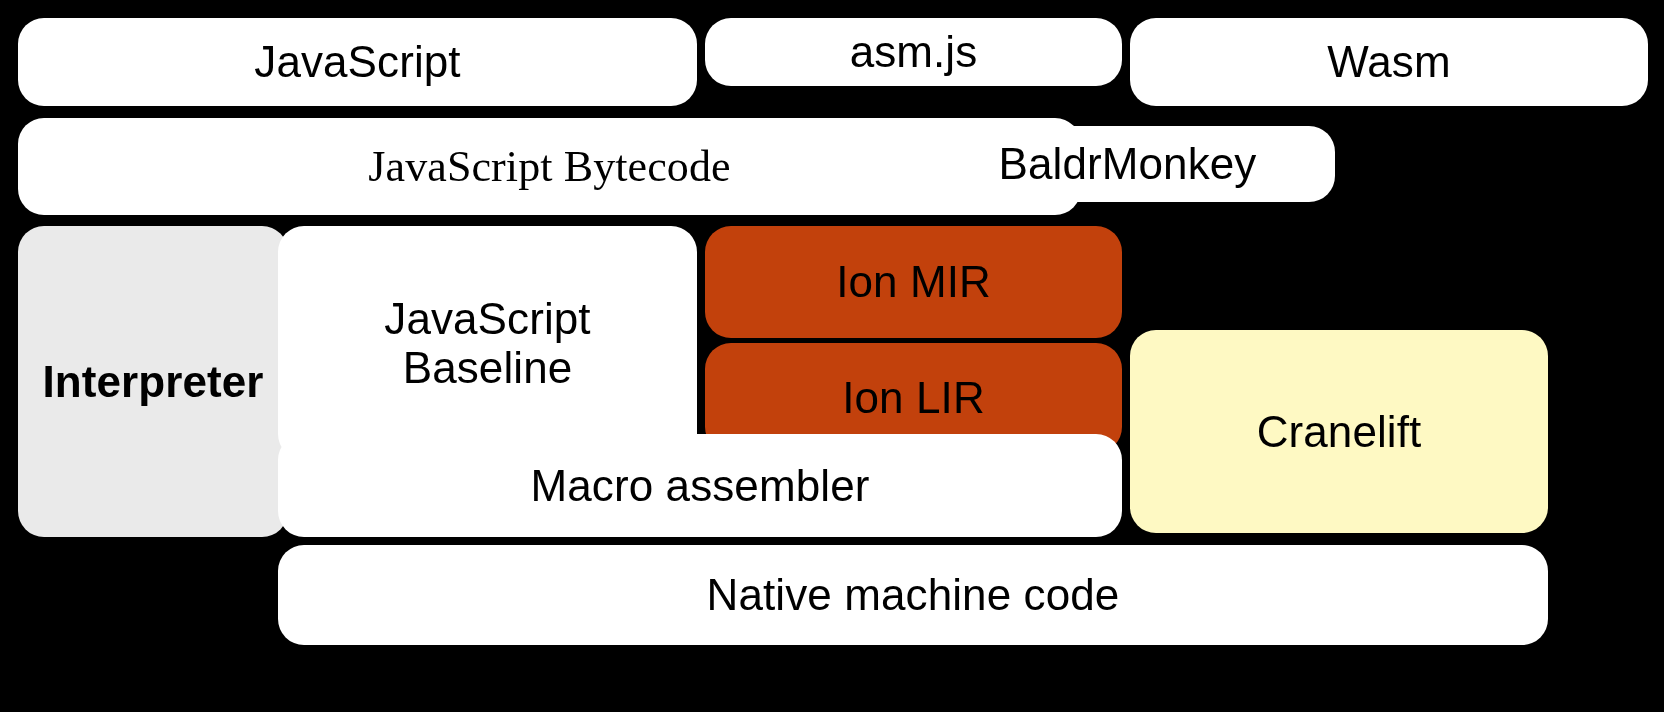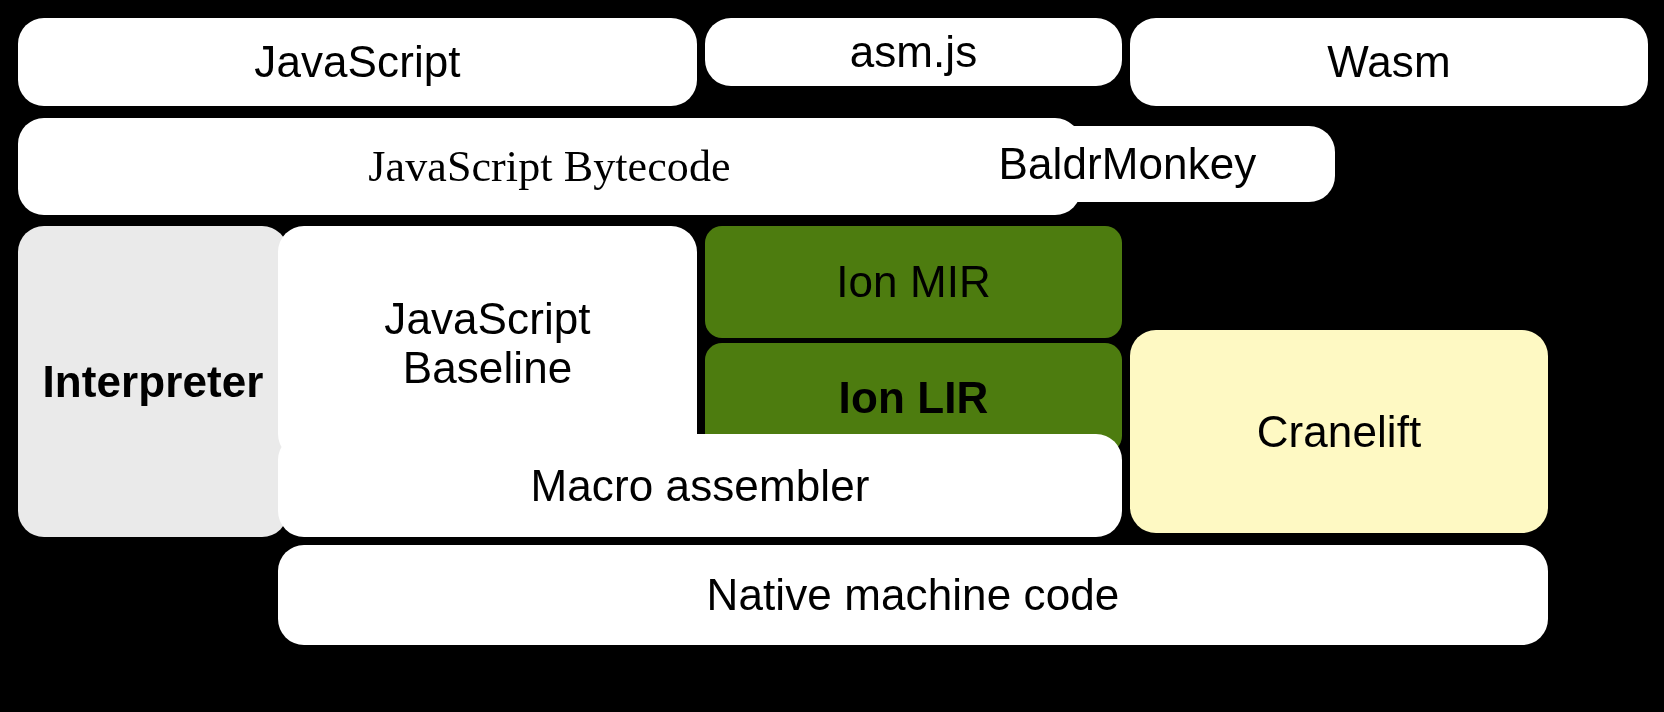--- a/index.html
+++ b/index.html
@@ -29,21 +29,21 @@
     line-height: 1.12;
     border-radius: 26px;
     background: #ffffff;
     font-size: 44px;
     font-weight: 400;
     letter-spacing: 0.1px;
     white-space: pre-line;
     padding: 0 14px;
   }
   .node.gray  { background: #eaeaea; font-weight: bold; }
-  .node.green { background: #4d7c0f; border-radius: 17px; }
+  .node.green { background: #c2410c; }
   .node.pink  { background: #fef9c3; }
 </style>
 </head>
 <body>
 
 <div id="stage">
 
   <div class="node" style="left:18px;  top:18px;  width:679px; height:88px;">JavaScript</div>
 
   <div class="node" style="left:705px; top:18px;  width:417px; height:68px;">asm.js</div>
@@ -54,21 +54,21 @@
 
   <div class="node" style="left:920px; top:118px; width:415px; height:76px;margin-top:8px;">BaldrMonkey</div>
 
   <div class="node gray" style="left:18px;  top:226px; width:270px; height:311px;">Interpreter</div>
 
   <div class="node" style="left:278px; top:226px; width:419px; height:234px;">JavaScript
 Baseline</div>
 
   <div class="node green" style="left:705px; top:226px; width:417px; height:112px;">Ion MIR</div>
 
-  <div class="node green" style="left:705px; top:343px; width:417px; height:110px;font-weight:bold;">Ion LIR</div>
+  <div class="node green" style="left:705px; top:343px; width:417px; height:110px;">Ion LIR</div>
 
   <div class="node pink" style="left:1130px;top:330px; width:418px; height:203px;">Cranelift</div>
 
   <div class="node" style="left:278px; top:434px; width:844px; height:103px;">Macro assembler</div>
 
   <div class="node" style="left:278px; top:545px; width:1270px; height:100px;">Native machine code</div>
 
 </div>
 
 </body></html>

